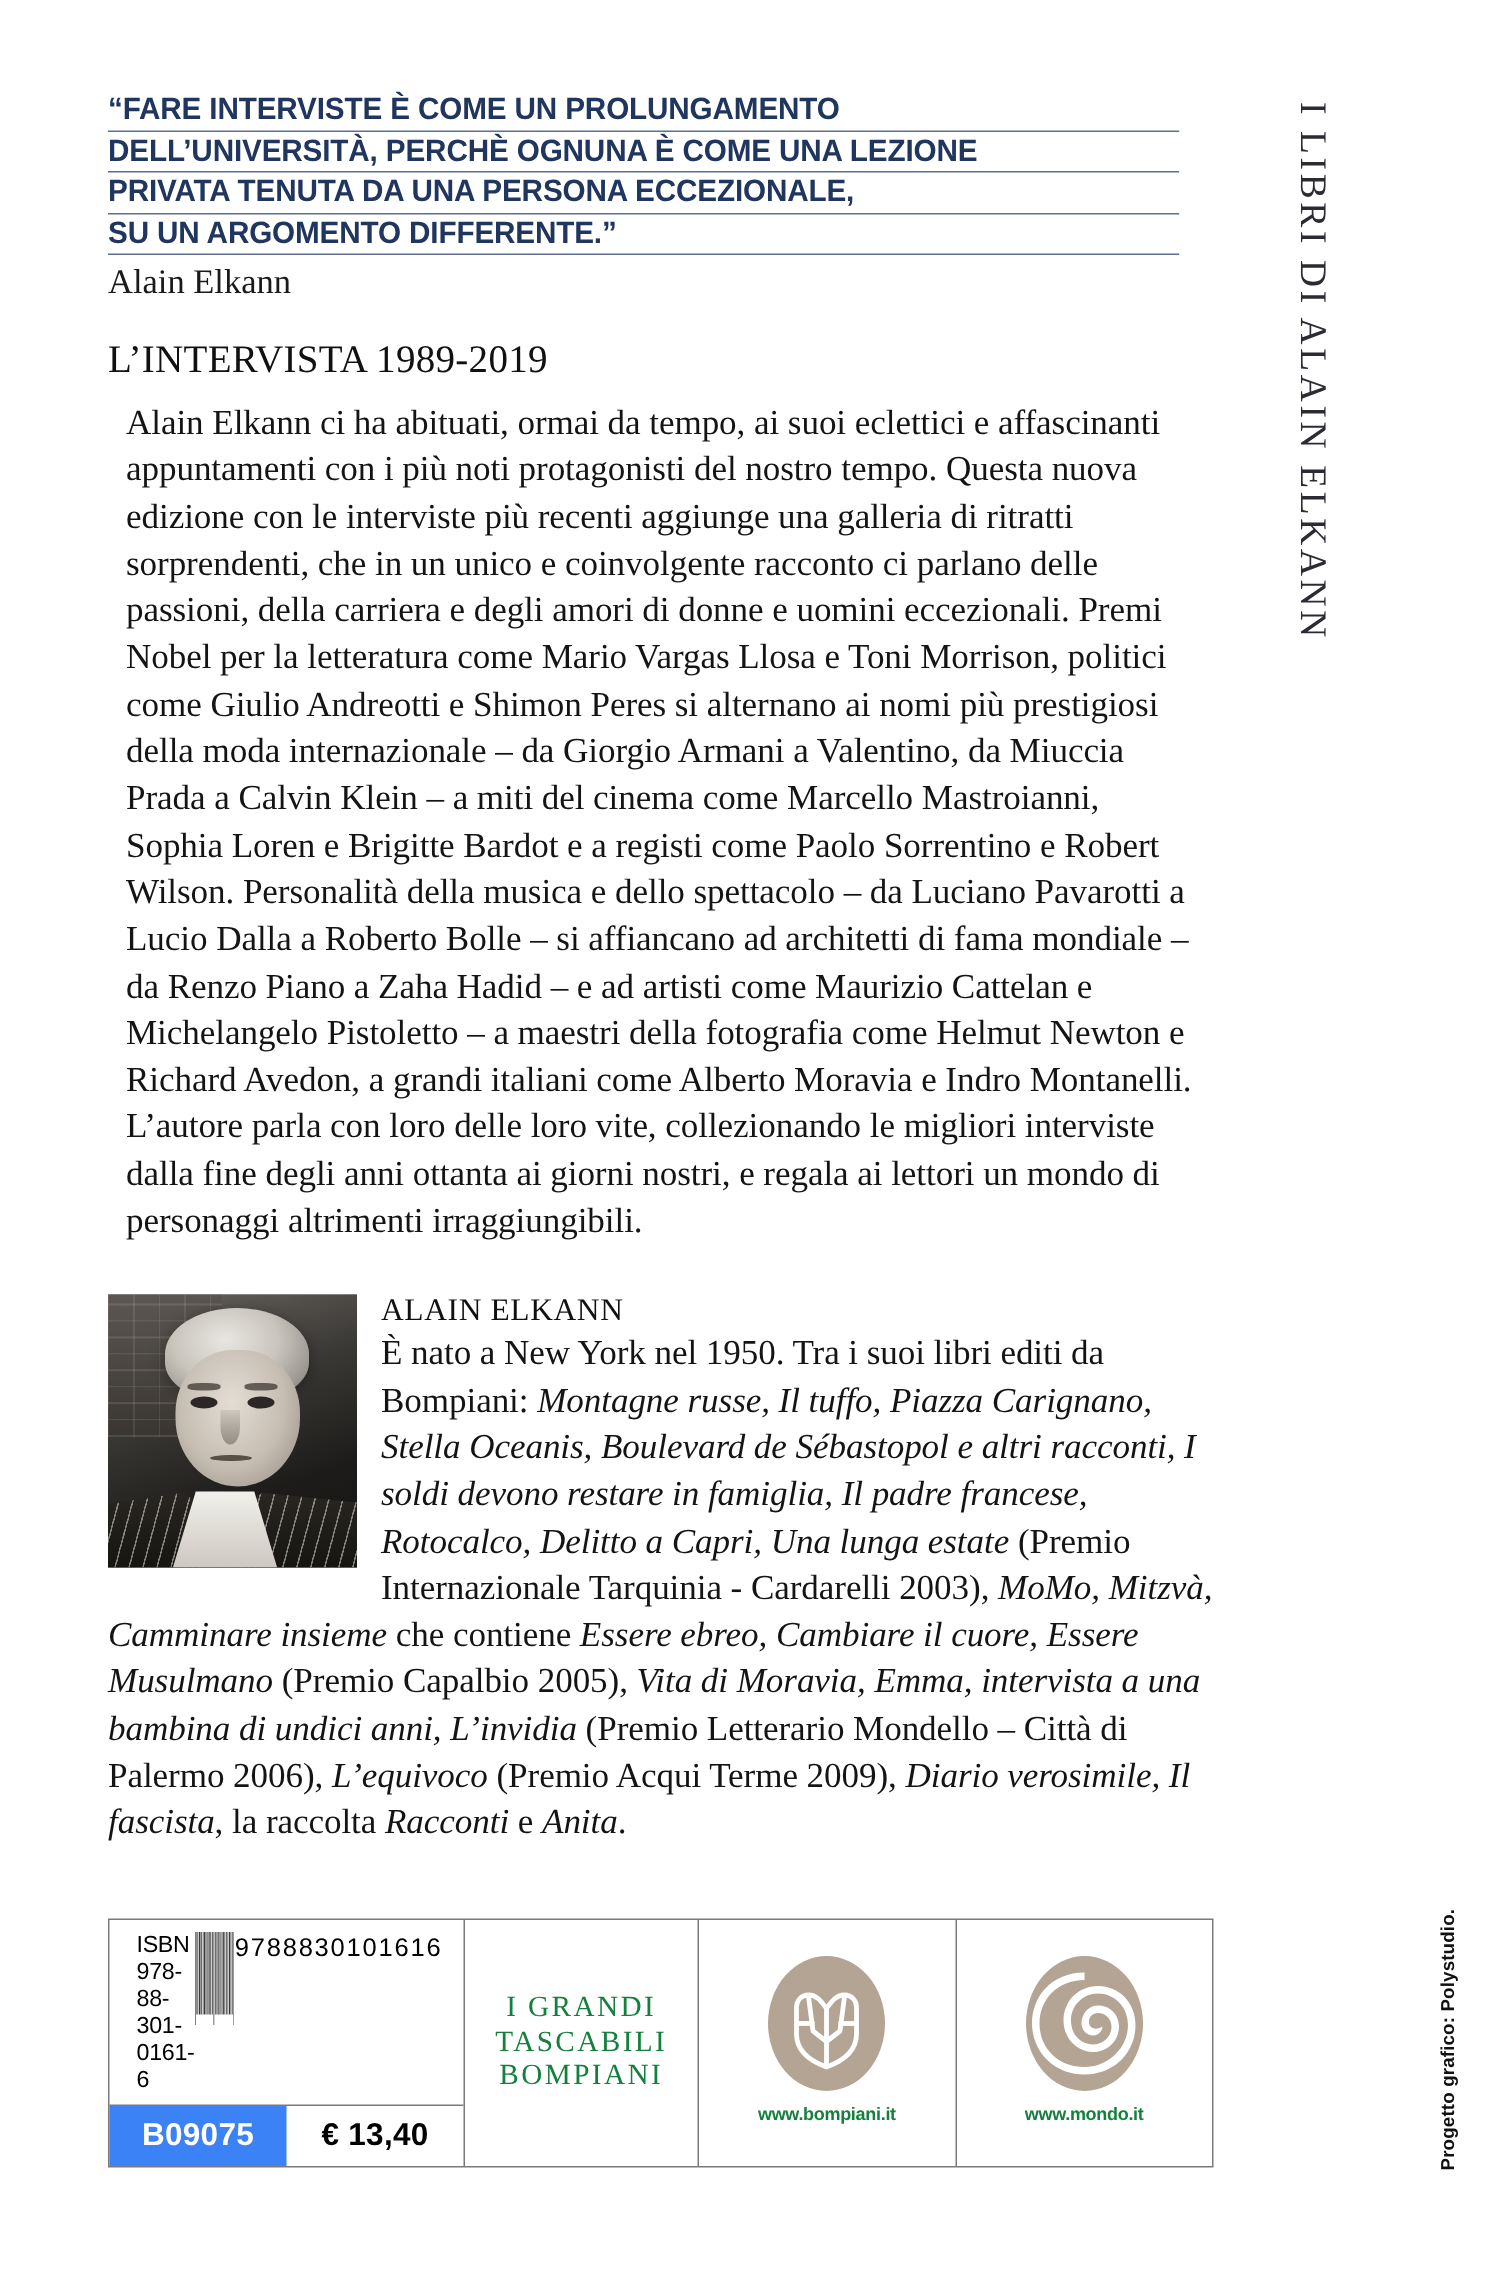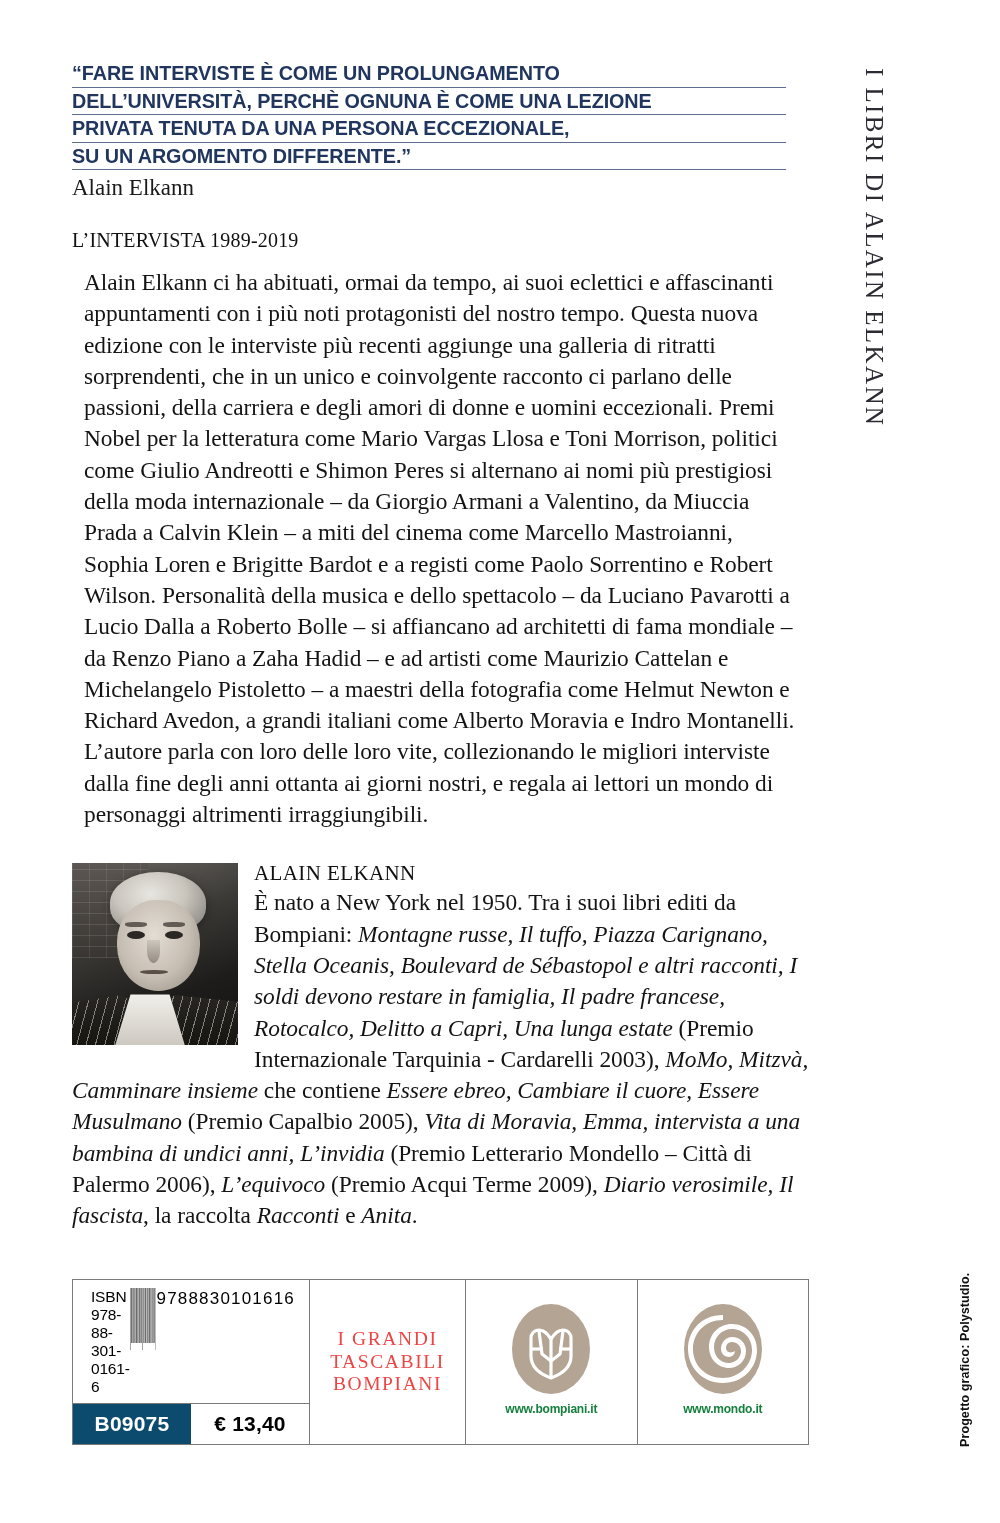--- a/index.html
+++ b/index.html
@@ -54,21 +54,21 @@
     color: #1a1a1a;
     margin-top: 3px;
   }
 
   
   .blurb-wrap {
     margin-top: 22px;
   }
   .blurb-title {
     font-family: "Liberation Serif", serif;
-    font-size: 20px;
+    font-size: 26px;
     line-height: 30px;
     color: #111;
     letter-spacing: 0.2px;
   }
   .blurb {
     font-family: "Liberation Serif", serif;
     font-size: 23.4px;
     line-height: 31.3px;
     color: #141414;
     text-align: left;
@@ -240,21 +240,21 @@
     justify-content: space-between;
     padding-right: 4px;
     box-sizing: border-box;
   }
   .bc-bottom {
     height: 40px;
     display: flex;
     border-top: 1px solid #7a7a7a;
   }
   .bc-code {
-    background: #0c4a6e;
+    background: #3b82f6;
     color: #fff;
     flex: 0 0 118px;
     display: flex;
     align-items: center;
     justify-content: center;
     font-family: "Liberation Sans", sans-serif;
     font-weight: bold;
     font-size: 21px;
     letter-spacing: 0.2px;
   }
@@ -274,21 +274,21 @@
     width: 156px;
     display: flex;
     align-items: center;
     justify-content: center;
   }
   .imprint-lines {
     font-family: "Liberation Serif", serif;
     font-size: 19.5px;
     line-height: 22.5px;
     letter-spacing: 1.6px;
-    color: #ef4444;
+    color: #15803d;
     text-align: center;
     white-space: nowrap;
   }
 
   .cell-logo {
     flex: 1 1 0;
     display: flex;
     flex-direction: column;
     align-items: center;
     justify-content: center;

